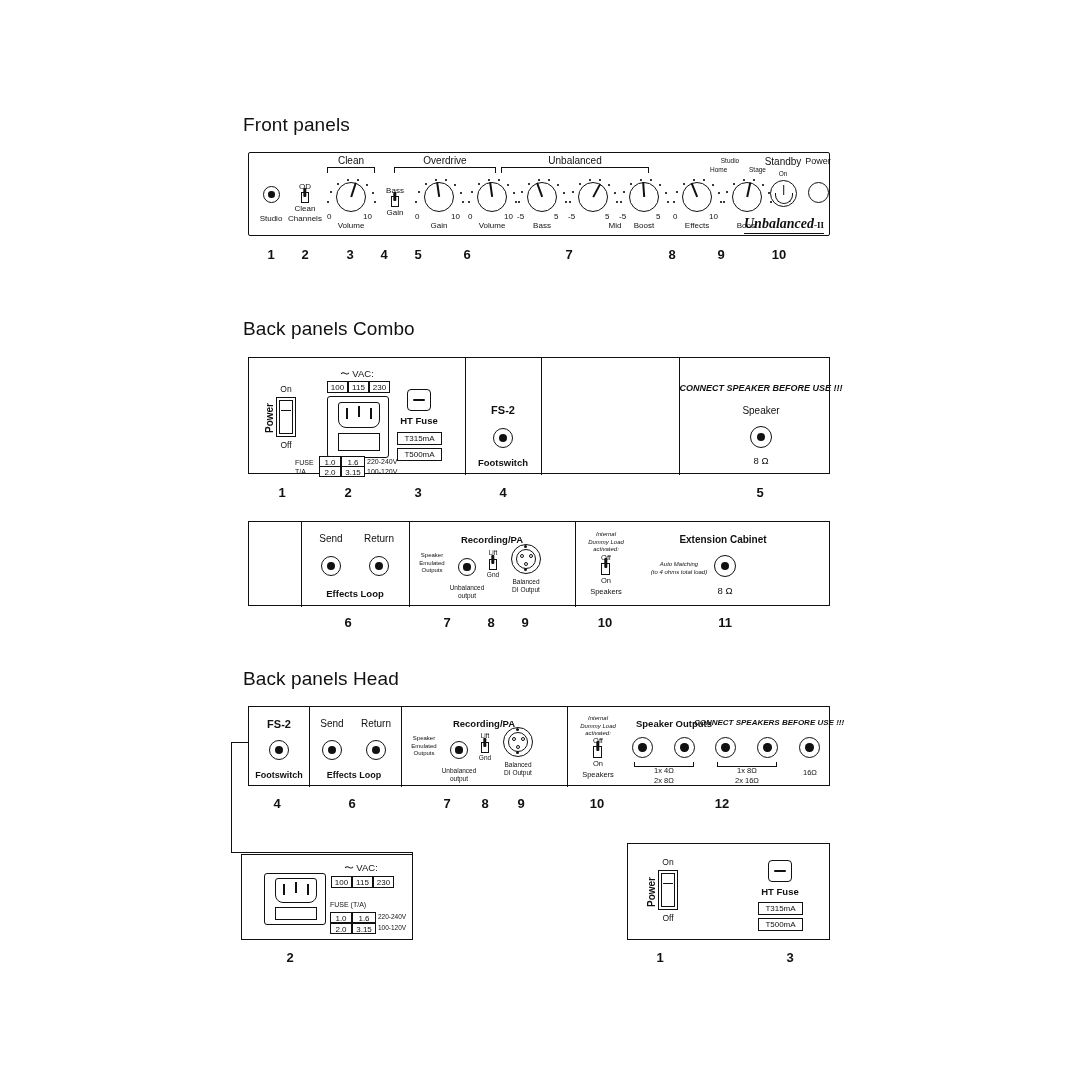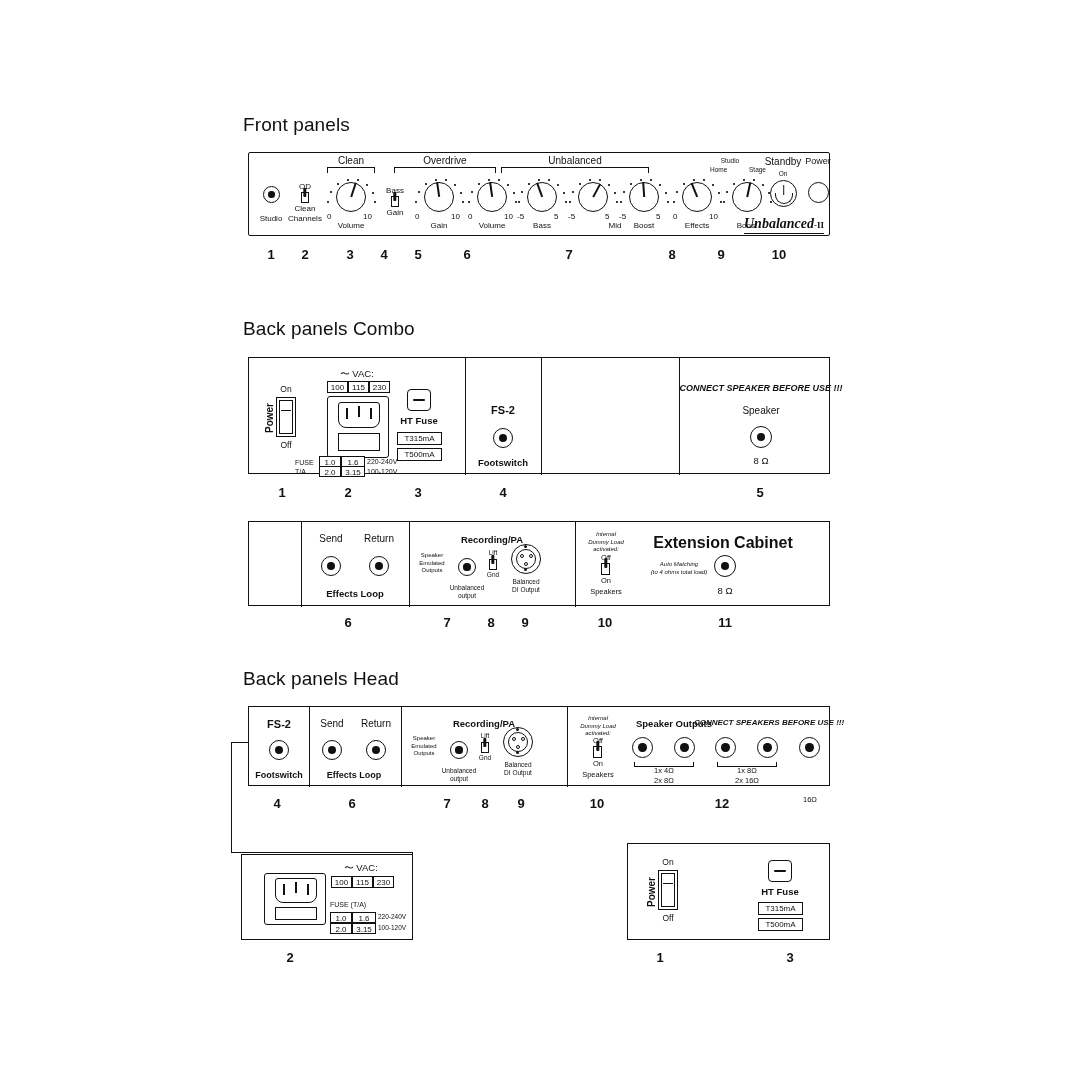--- a/index.html
+++ b/index.html
@@ -535,21 +535,21 @@
     <div class="lbl c i" style="left:357px; top:9px; font-size:6px; line-height:1.25; white-space:pre;">Internal
 Dummy Load
 activated:</div>
     <div class="lbl c" style="left:357px; top:32px; font-size:7.5px;">Off</div>
     <div class="toggle" style="left:352px; top:41px; width:9px; height:12px;">
       <div class="lever" style="top:-6px; height:10px;"></div>
     </div>
     <div class="lbl c" style="left:357px; top:55px; font-size:7.5px;">On</div>
     <div class="lbl c" style="left:357px; top:66px; font-size:7.5px;">Speakers</div>
 
-    <div class="lbl c" style="left:474px; top:13px; font-size:16px; font-weight:bold;">Extension Cabinet</div>
+    <div class="lbl c" style="left:474px; top:13px; font-size:10px; font-weight:bold;">Extension Cabinet</div>
     <div class="lbl c i" style="left:430px; top:39px; font-size:6px; line-height:1.3; white-space:pre;">Auto Matching
 (to 4 ohms total load)</div>
     <div class="jack" style="left:465px; top:33px; width:22px; height:22px;"></div>
     <div class="lbl c" style="left:476px; top:64px; font-size:9.5px;">8 Ω</div>
   </div>
 
   <div class="num" style="left:348px; top:615px;">6</div>
   <div class="num" style="left:447px; top:615px;">7</div>
   <div class="num" style="left:491px; top:615px;">8</div>
   <div class="num" style="left:525px; top:615px;">9</div>
@@ -615,21 +615,21 @@
     <div class="jack" style="left:508px; top:30px; width:21px; height:21px;"></div>
     <div class="jack" style="left:550px; top:30px; width:21px; height:21px;"></div>
 
     <div style="position:absolute; left:385px; top:55px; width:60px; height:5px; border-bottom:1.3px solid #111; border-left:1.3px solid #111; border-right:1.3px solid #111; box-sizing:border-box;"></div>
     <div style="position:absolute; left:468px; top:55px; width:60px; height:5px; border-bottom:1.3px solid #111; border-left:1.3px solid #111; border-right:1.3px solid #111; box-sizing:border-box;"></div>
 
     <div class="lbl c" style="left:415px; top:59px; font-size:7.5px; line-height:1.3; white-space:pre;">1x 4Ω
 2x 8Ω</div>
     <div class="lbl c" style="left:498px; top:59px; font-size:7.5px; line-height:1.3; white-space:pre;">1x 8Ω
 2x 16Ω</div>
-    <div class="lbl c" style="left:561px; top:62px; font-size:7.5px;margin-top:27px;">16Ω</div>
+    <div class="lbl c" style="left:561px; top:62px; font-size:7.5px;">16Ω</div>
   </div>
 
   <div class="num" style="left:277px; top:796px;">4</div>
   <div class="num" style="left:352px; top:796px;">6</div>
   <div class="num" style="left:447px; top:796px;">7</div>
   <div class="num" style="left:485px; top:796px;">8</div>
   <div class="num" style="left:521px; top:796px;">9</div>
   <div class="num" style="left:597px; top:796px;">10</div>
   <div class="num" style="left:722px; top:796px;">12</div>
 

